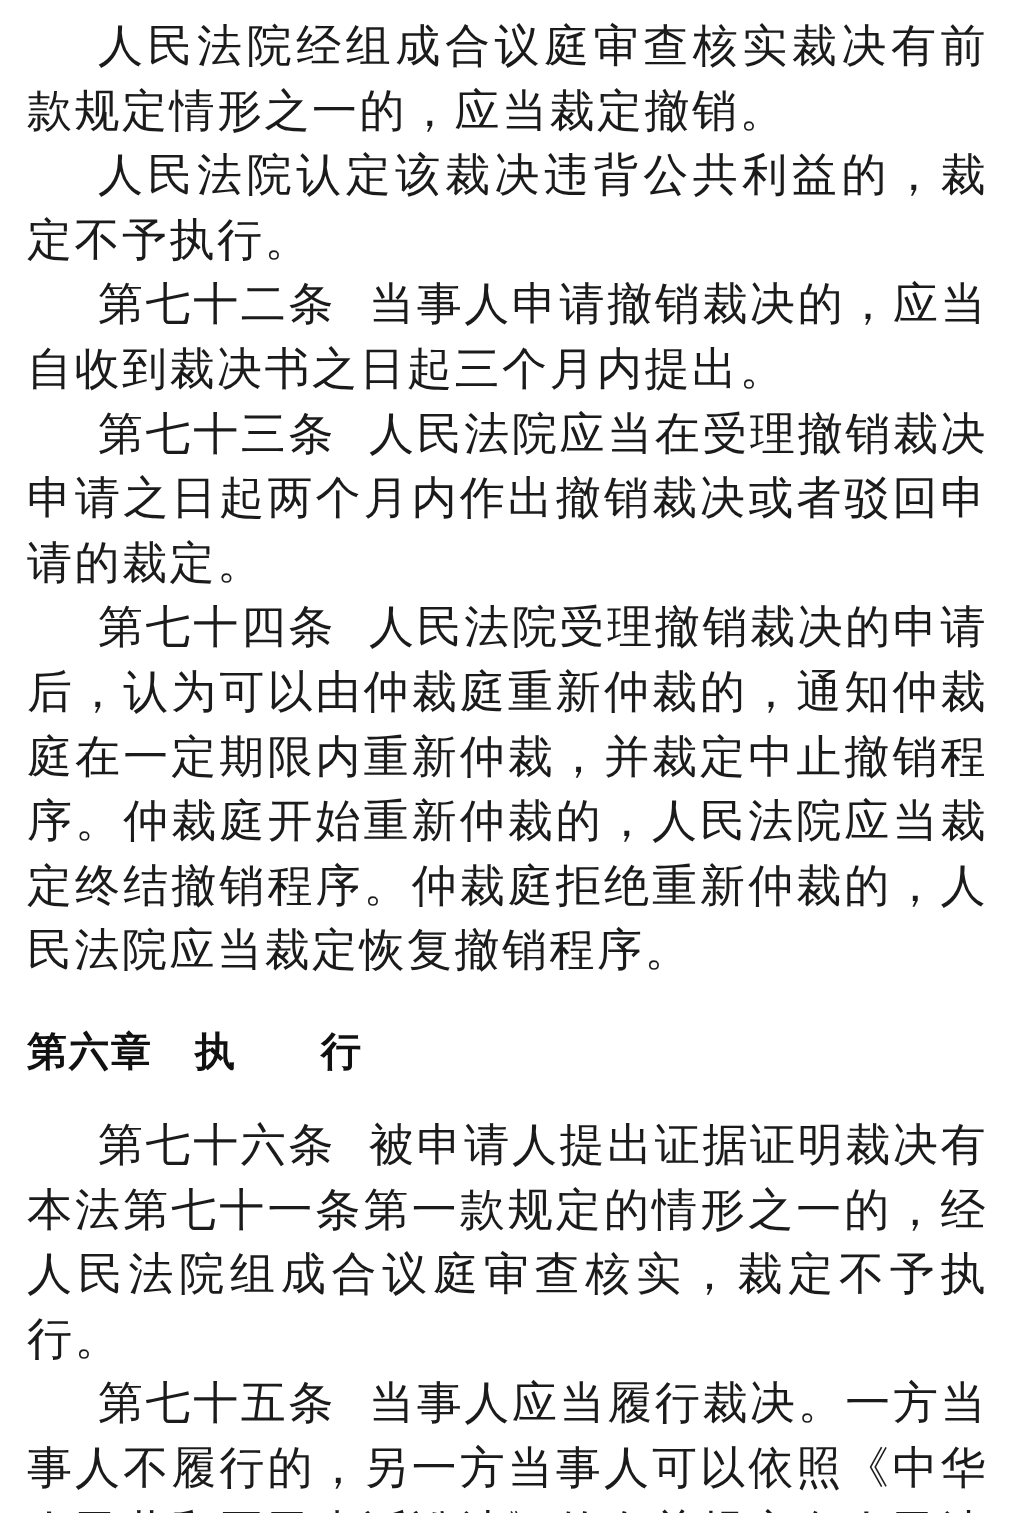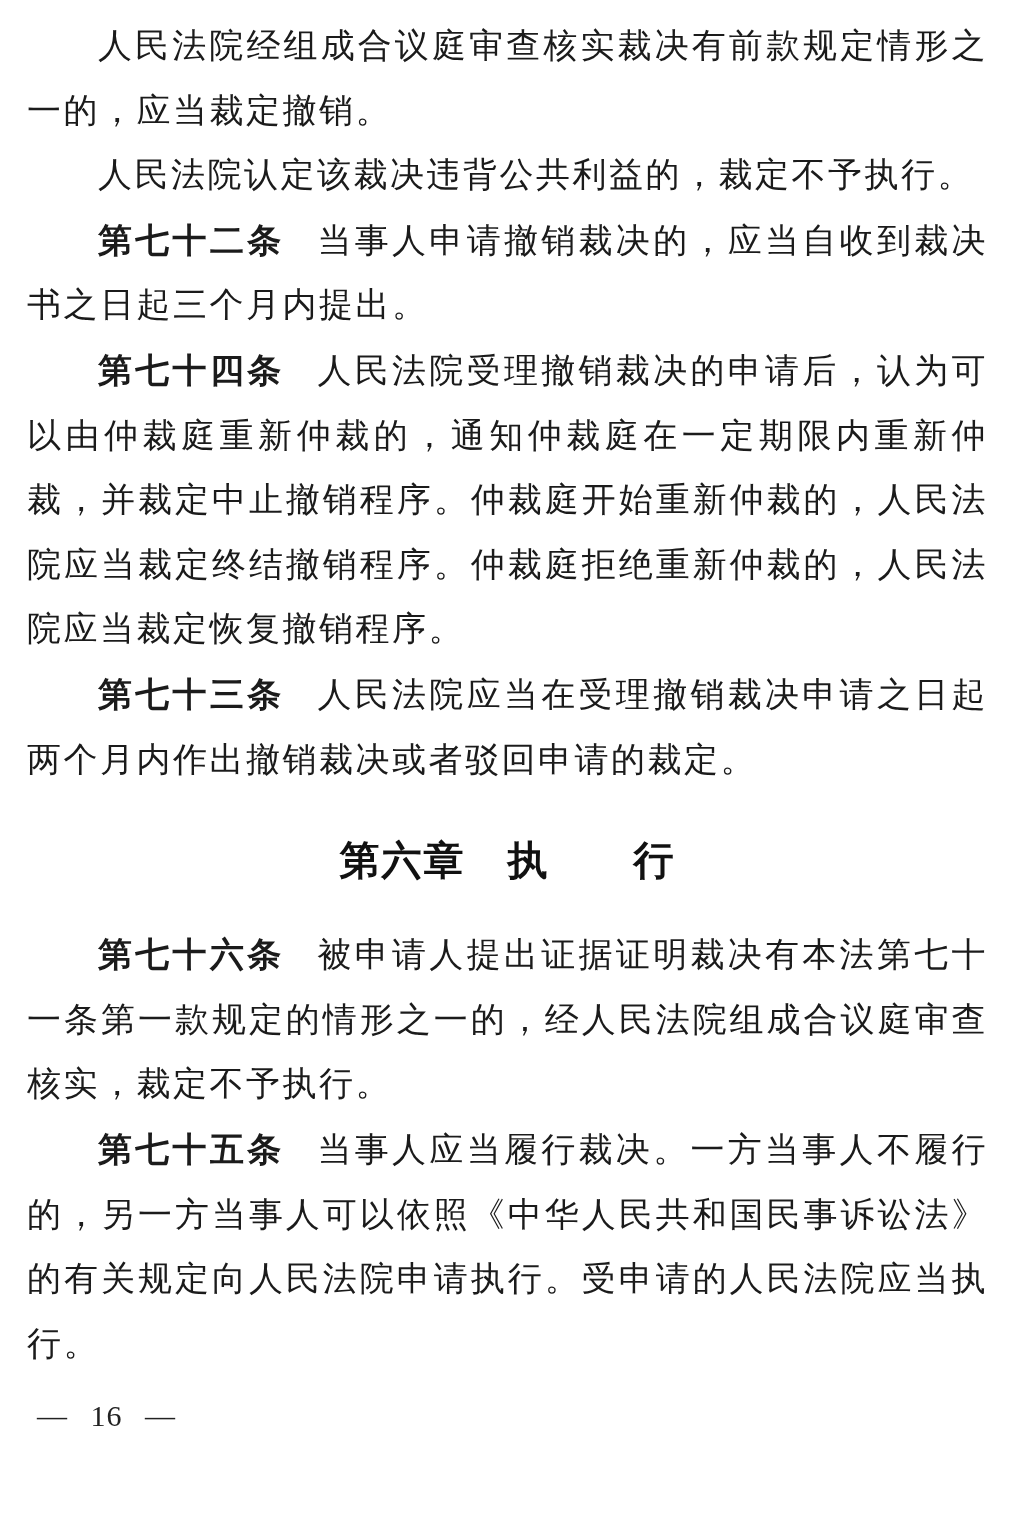--- a/index.html
+++ b/index.html
@@ -13,37 +13,36 @@
     height: 1513px;
     box-sizing: border-box;
     background: #ffffff;
     color: #1b1b1b;
     font-family: "Liberation Serif", "DejaVu Serif", serif;
     padding: 14px 36px 0 27px;
     overflow: hidden;
   }
   .para {
     margin: 0;
-    font-size: 34px;
+    font-size: 45px;
     letter-spacing: 2.5px;
     line-height: 64.6px;
     text-align: justify;
     text-justify: inter-ideograph;
     text-indent: 71px;
     font-weight: 400;
   }
   .artnum {
-    font-weight: 700;
+    font-weight: 400;
     font-family: "Liberation Sans", "DejaVu Sans", sans-serif;
     margin-right: 33px;
     letter-spacing: 2.5px;
   }
   .chapter {
     margin: 38px 0 32px 0;
-    text-align: center;
     text-indent: 0;
     font-size: 40px;
     line-height: 60px;
     font-weight: 700;
     font-family: "Liberation Sans", "DejaVu Sans", sans-serif;
     letter-spacing: 2px;
     color: #111111;
   }
   .footer {
     margin-top: 20px;
@@ -61,23 +60,23 @@
 <body>
 
 <div class="page">
 
   <p class="para">人民法院经组成合议庭审查核实裁决有前款规定情形之一的，应当裁定撤销。</p>
 
   <p class="para">人民法院认定该裁决违背公共利益的，裁定不予执行。</p>
 
   <p class="para"><b class="artnum">第七十二条</b><span>当事人申请撤销裁决的，应当自收到裁决书之日起三个月内提出。</span></p>
 
+  <p class="para"><b class="artnum">第七十三条</b><span>人民法院应当在受理撤销裁决申请之日起两个月内作出撤销裁决或者驳回申请的裁定。</span></p>
+
   <p class="para"><b class="artnum">第七十四条</b><span>人民法院受理撤销裁决的申请后，认为可以由仲裁庭重新仲裁的，通知仲裁庭在一定期限内重新仲裁，并裁定中止撤销程序。仲裁庭开始重新仲裁的，人民法院应当裁定终结撤销程序。仲裁庭拒绝重新仲裁的，人民法院应当裁定恢复撤销程序。</span></p>
-
-  <p class="para"><b class="artnum">第七十三条</b><span>人民法院应当在受理撤销裁决申请之日起两个月内作出撤销裁决或者驳回申请的裁定。</span></p>
 
   <h2 class="chapter">第六章　执　　行</h2>
 
   <p class="para"><b class="artnum">第七十六条</b><span>被申请人提出证据证明裁决有本法第七十一条第一款规定的情形之一的，经人民法院组成合议庭审查核实，裁定不予执行。</span></p>
 
   <p class="para"><b class="artnum">第七十五条</b><span>当事人应当履行裁决。一方当事人不履行的，另一方当事人可以依照《中华人民共和国民事诉讼法》的有关规定向人民法院申请执行。受申请的人民法院应当执行。</span></p>
 
 
   <div class="footer">
     <span class="pagenum">— 16 —</span>

